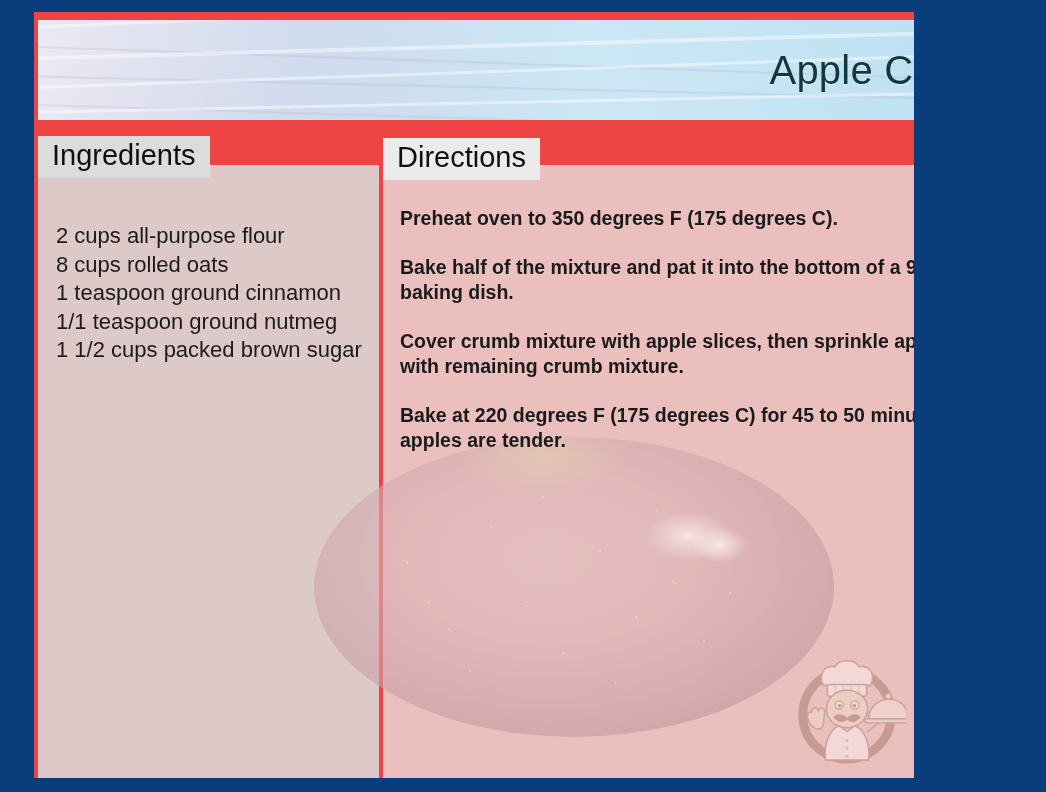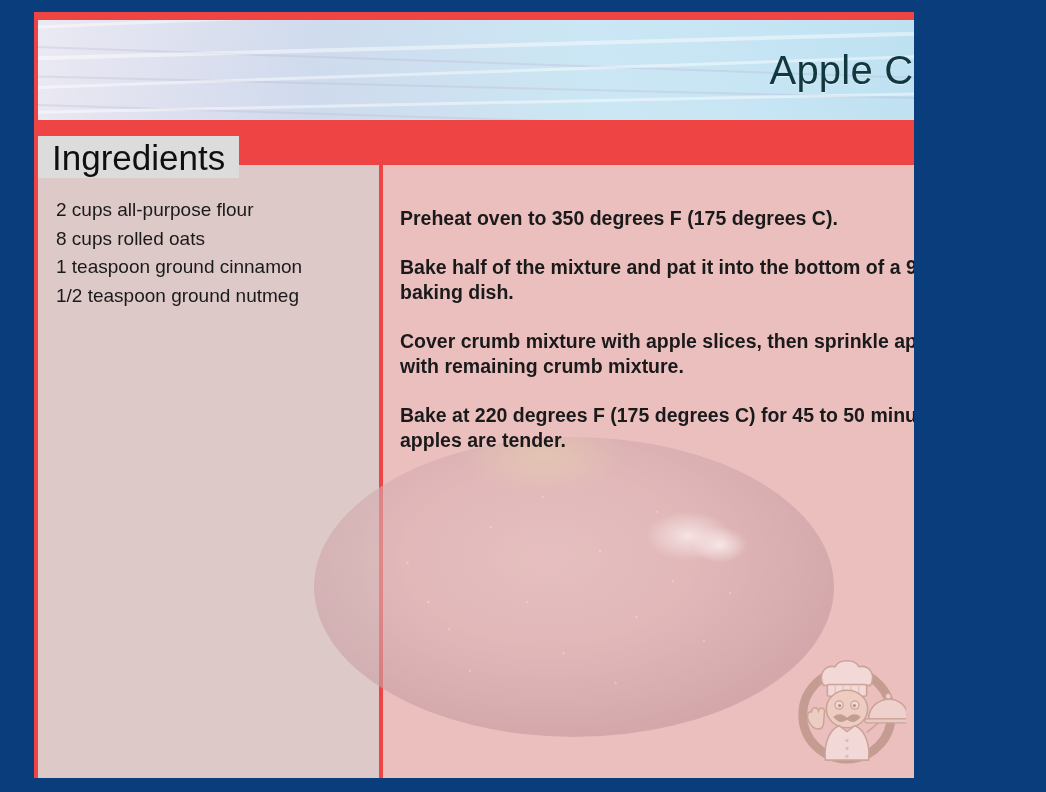--- a/index.html
+++ b/index.html
@@ -135,21 +135,21 @@
     width: 667px;
     height: 613px;
     background: rgba(235,235,235,0.74);
   }
 
   
   .tab {
     position: absolute;
     box-sizing: border-box;
     padding: 4px 14px 6px 14px;
-    font-size: 35px;
+    font-size: 29px;
     font-weight: 400;
     color: #0f0f0f;
     white-space: nowrap;
     line-height: 1.05;
   }
   #ingredients-tab {
     left: 4px;
     top: 124px;
     height: 42px;
     background: #dcdcdc;
@@ -158,23 +158,23 @@
     left: 349px;
     top: 126px;
     height: 42px;
     background: #ebebeb;
   }
 
   
   #ingredients-list {
     position: absolute;
     left: 22px;
-    top: 184px;
+    top: 210px;
     width: 322px;
-    font-size: 19px;
+    font-size: 22px;
     line-height: 28.6px;
     color: #1a1a1a;
   }
   #ingredients-list .ing {
     white-space: normal;
   }
 
   
   #directions-body {
     position: absolute;
@@ -222,26 +222,28 @@
 
     <div class="panel" id="ingredients-panel"></div>
     <div class="panel" id="directions-panel"></div>
 
     <div id="apple-wrap">
       <div id="apple"></div>
       <div id="apple-speckle"></div>
     </div>
 
     <div class="tab" id="ingredients-tab">Ingredients</div>
+    <div class="tab" id="directions-tab">Directions</div>
 
     <div id="ingredients-list">
       <div class="ing">2 cups all-purpose flour</div>
       <div class="ing">8 cups rolled oats</div>
       <div class="ing">1 teaspoon ground cinnamon</div>
-      <div class="ing">1/2 teaspoon ground nutmeg</div>
+      <div class="ing">1/1 teaspoon ground nutmeg</div>
+      <div class="ing">1 1/2 cups packed brown sugar</div>
     </div>
 
     <div id="directions-body">
       <p>Preheat oven to 350 degrees F (175 degrees C).</p>
       <p>Bake half of the mixture and pat it into the bottom of a 9x13 inch baking dish.</p>
       <p>Cover crumb mixture with apple slices, then sprinkle apple slices with remaining crumb mixture.</p>
       <p>Bake at 220 degrees F (175 degrees C) for 45 to 50 minutes or until apples are tender.</p>
     </div>
 
     <svg id="chef-logo" viewBox="0 0 120 120">

